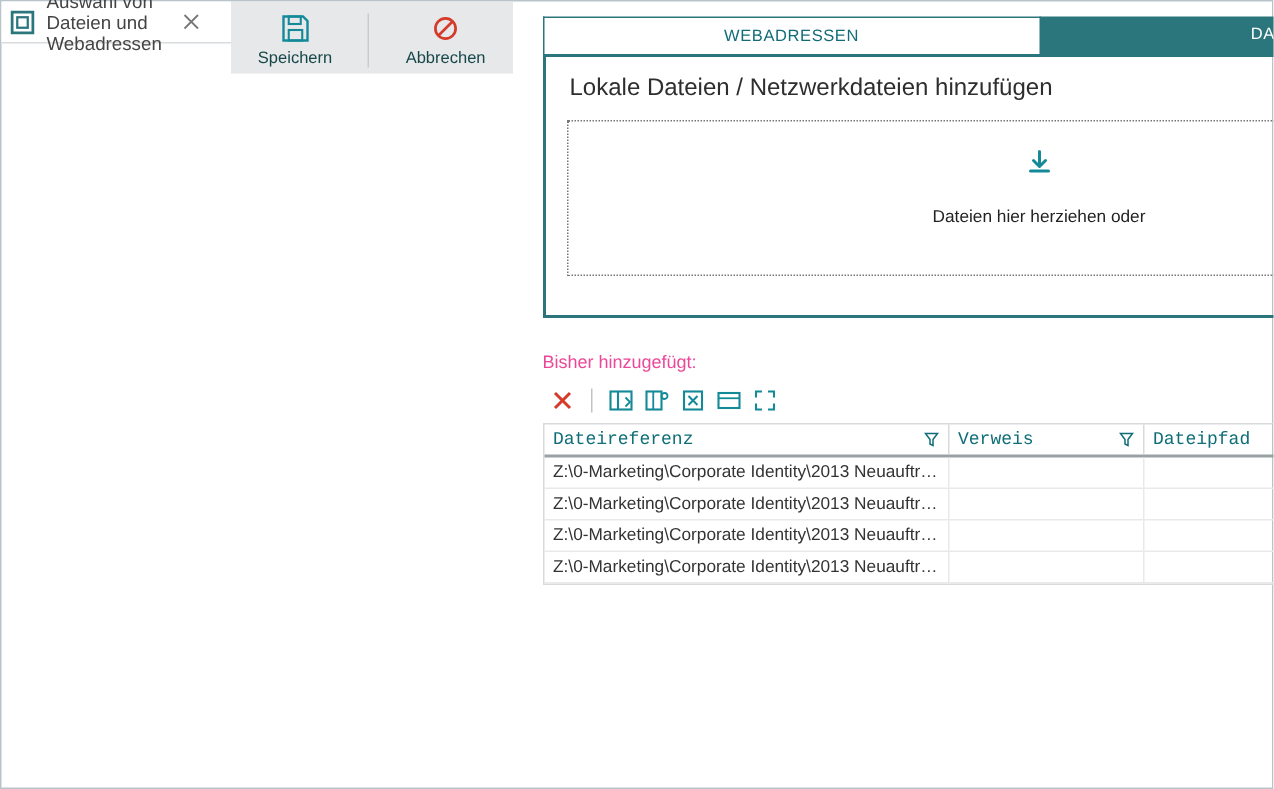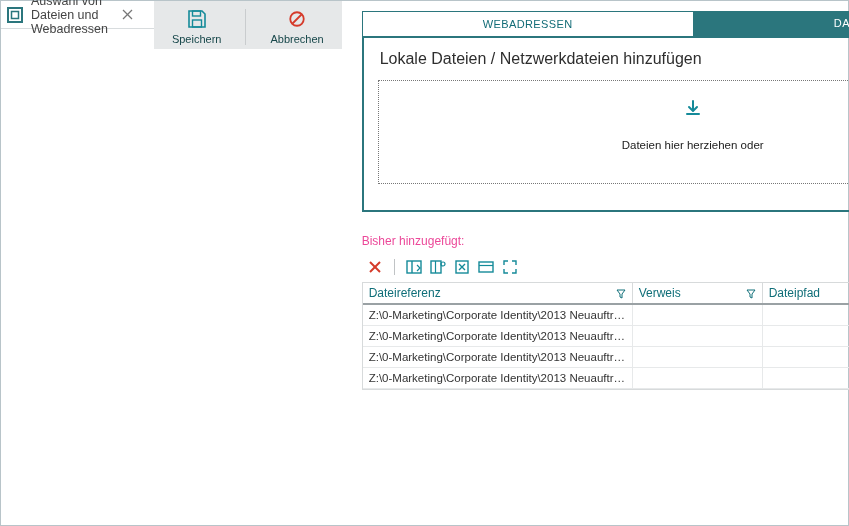--- a/index.html
+++ b/index.html
@@ -31,21 +31,21 @@
     .choose-btn { display: inline-block; border: 1px solid #3a828a; background: #e9eff0; color: #17474a; padding: 6px 22px; font-size: 11.5px; cursor: pointer; }
 
     .added-section { margin-top: 22px; }
     .added-label { font-size: 12px; color: #ec4899; margin-bottom: 8px; }
     .toolbar { display: flex; align-items: center; gap: 6px; padding: 2px 4px; }
     .tool { width: 18px; height: 18px; display: flex; align-items: center; justify-content: center; cursor: pointer; }
     .tool.sep { width: 1px; height: 16px; background: #c0c3c5; margin: 0 4px; cursor: default; }
 
     .grid { border: 1px solid #d7dadb; margin-top: 4px; }
     .grid-head { display: flex; border-bottom: 2px solid #9aa1a4; }
-    .col { display: flex; align-items: center; justify-content: space-between; color: #0f6e78; font-size: 12px; padding: 3px 6px; border-right: 1px solid #d7dadb; }
+    .col { display: flex; align-items: center; justify-content: space-between; color: #0f6e78; font-size: 12px; padding: 3px 6px; border-right: 1px solid #d7dadb; font-family: Liberation Mono, monospace; }
     .col .filt { width: 10px; height: 10px; }
     .col:last-child { border-right: none; }
     .c1 { flex: 0 0 270px; }
     .c2 { flex: 0 0 130px; gap: 13px; }
     .c3 { flex: 0 0 130px; justify-content: space-between; }
     .c4 { flex: 0 0 130px; }
 
     .grid-body .row { display: flex; border-bottom: 1px solid #e7e9ea; }
     .grid-body .cell { font-size: 11.5px; color: #333; padding: 4px 6px; white-space: nowrap; overflow: hidden; text-overflow: ellipsis; border-right: 1px solid #e7e9ea; }
     .grid-body .cell:last-child { border-right: none; }

